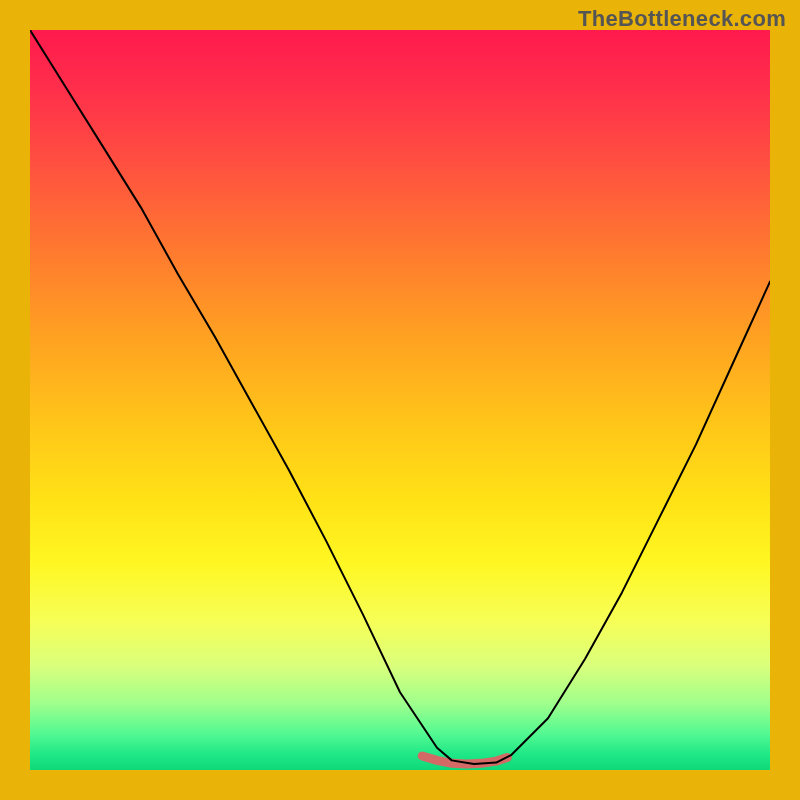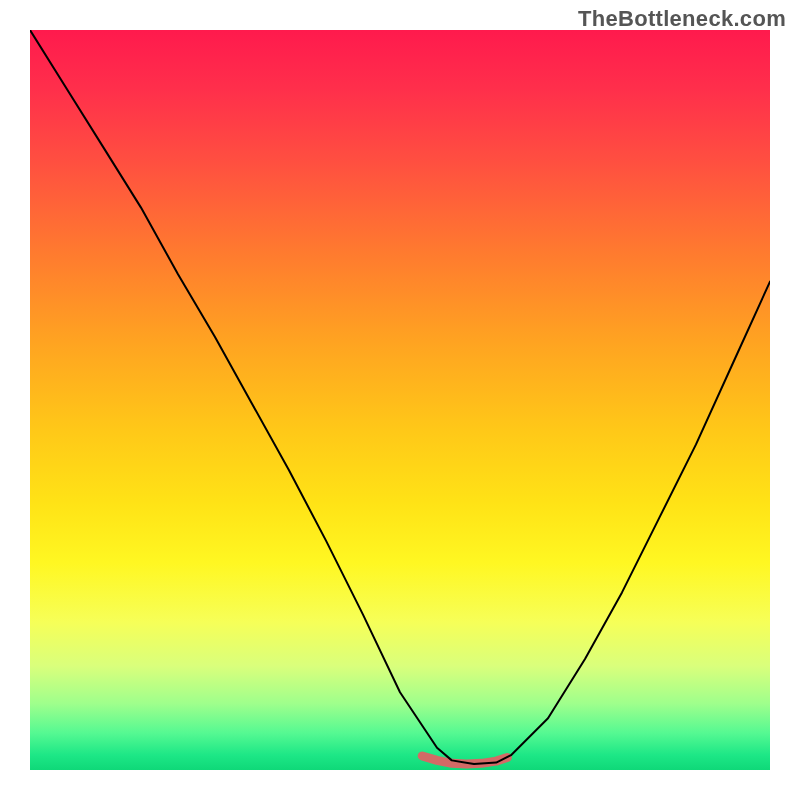--- a/index.html
+++ b/index.html
@@ -8,21 +8,21 @@
     width: 800px;
     height: 800px;
     background: #000;
     overflow: hidden;
     font-family: Arial, Helvetica, sans-serif;
   }
   .stage {
     position: relative;
     width: 800px;
     height: 800px;
-    background: #ffffff;
+    background: #eab308;
   }
   .watermark {
     position: absolute;
     top: 6px;
     right: 14px;
     color: #555;
     font-size: 22px;
     font-weight: 600;
     letter-spacing: 0.3px;
     user-select: none;

